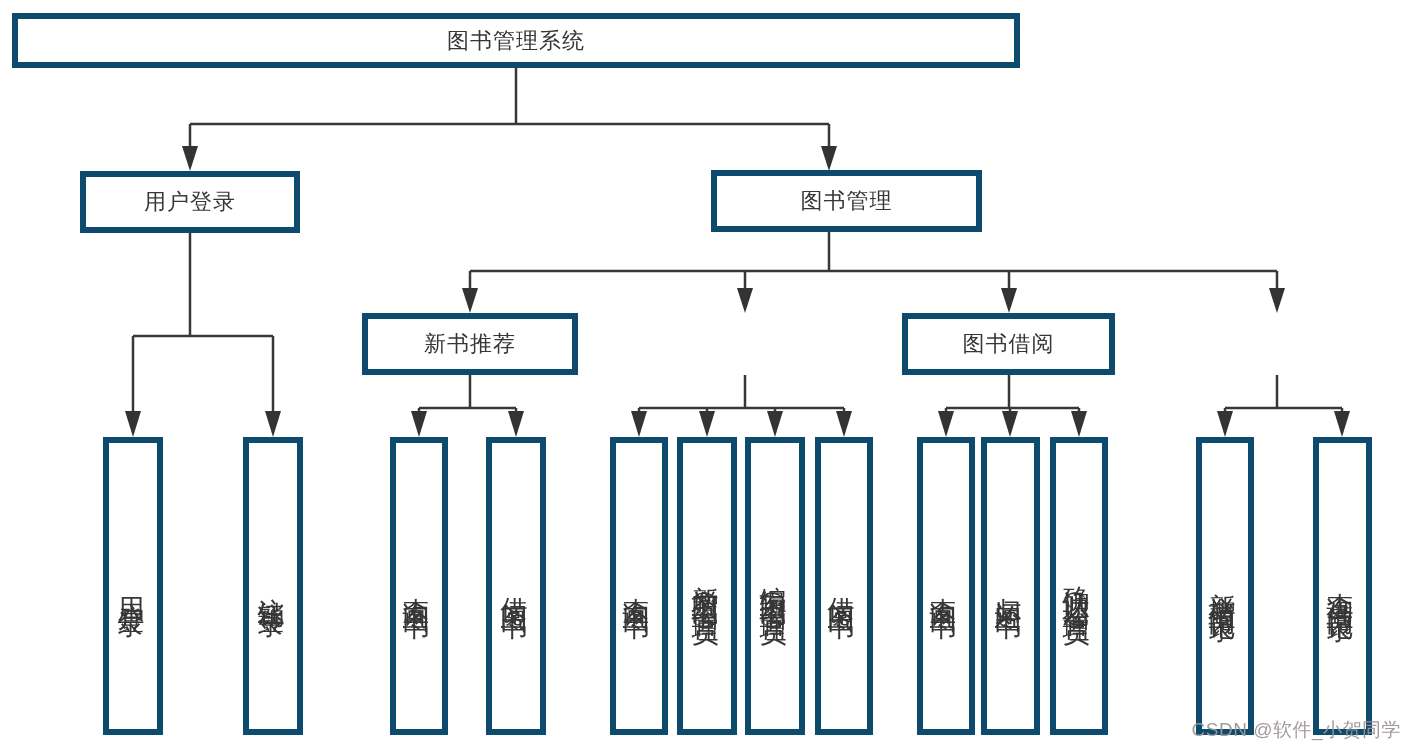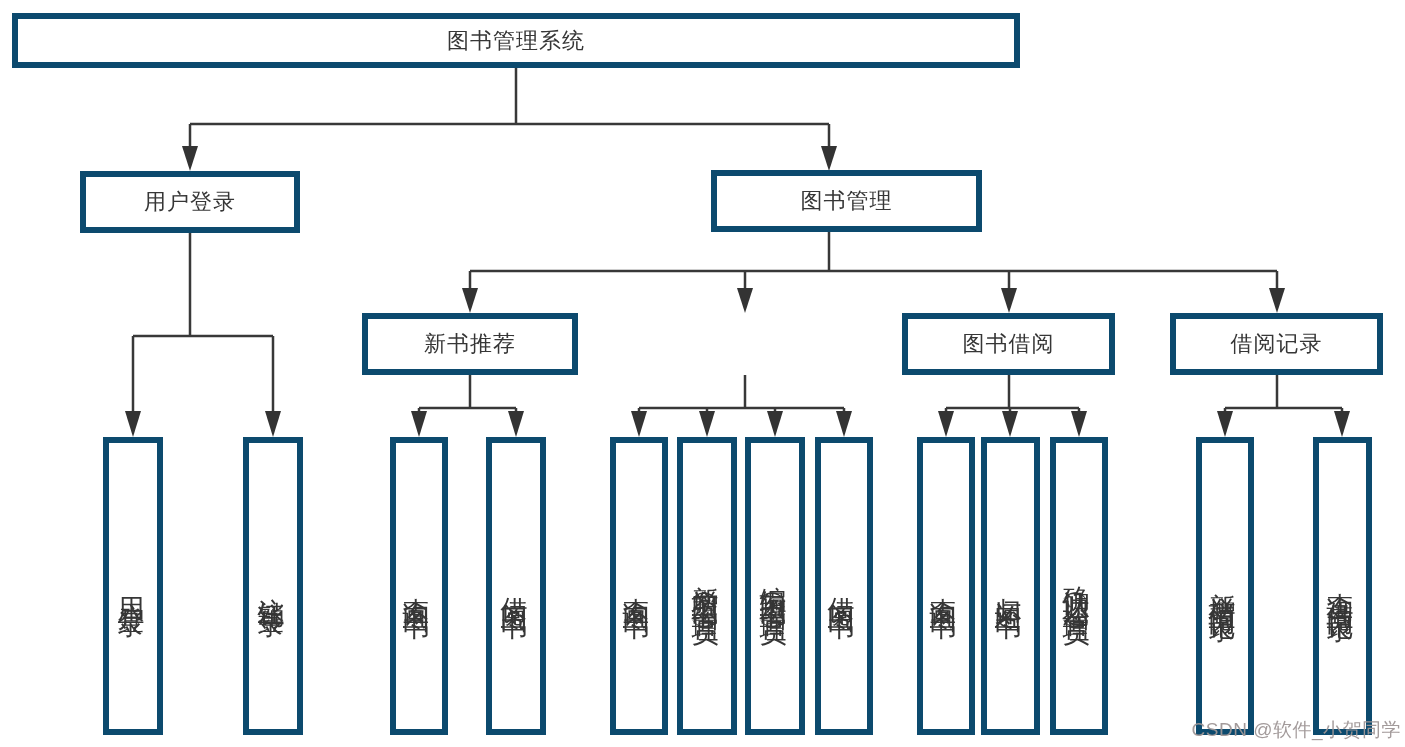--- a/index.html
+++ b/index.html
@@ -100,21 +100,20 @@
     </g>
   </svg>
 
   <div class="node node-h" style="left:12px; top:13px; width:1008px; height:55px;">图书管理系统</div>
 
   <div class="node node-h" style="left:80px; top:171px; width:220px; height:62px;">用户登录</div>
   <div class="node node-h" style="left:711px; top:170px; width:271px; height:62px;">图书管理</div>
 
   <div class="node node-h" style="left:362px; top:313px; width:216px; height:62px;">新书推荐</div>
   <div class="node node-h" style="left:902px; top:313px; width:213px; height:62px;">图书借阅</div>
-  <div class="node node-h" style="left:1170px; top:313px; width:213px; height:62px;">借阅记录</div>
 
   <div class="node leaf" style="left:103px; top:437px; width:60px; height:298px;">用户登录</div>
   <div class="node leaf" style="left:243px; top:437px; width:60px; height:298px;">注销登录</div>
 
   <div class="node leaf" style="left:390px; top:437px; width:58px; height:298px;">查询图书</div>
   <div class="node leaf" style="left:486px; top:437px; width:60px; height:298px;">借阅图书</div>
 
   <div class="node leaf" style="left:610px; top:437px; width:58px; height:298px;">查询图书</div>
   <div class="node leaf" style="left:677px; top:437px; width:60px; height:298px;">新增图书（管理员）</div>
   <div class="node leaf" style="left:745px; top:437px; width:60px; height:298px;">编辑图书（管理员）</div>

